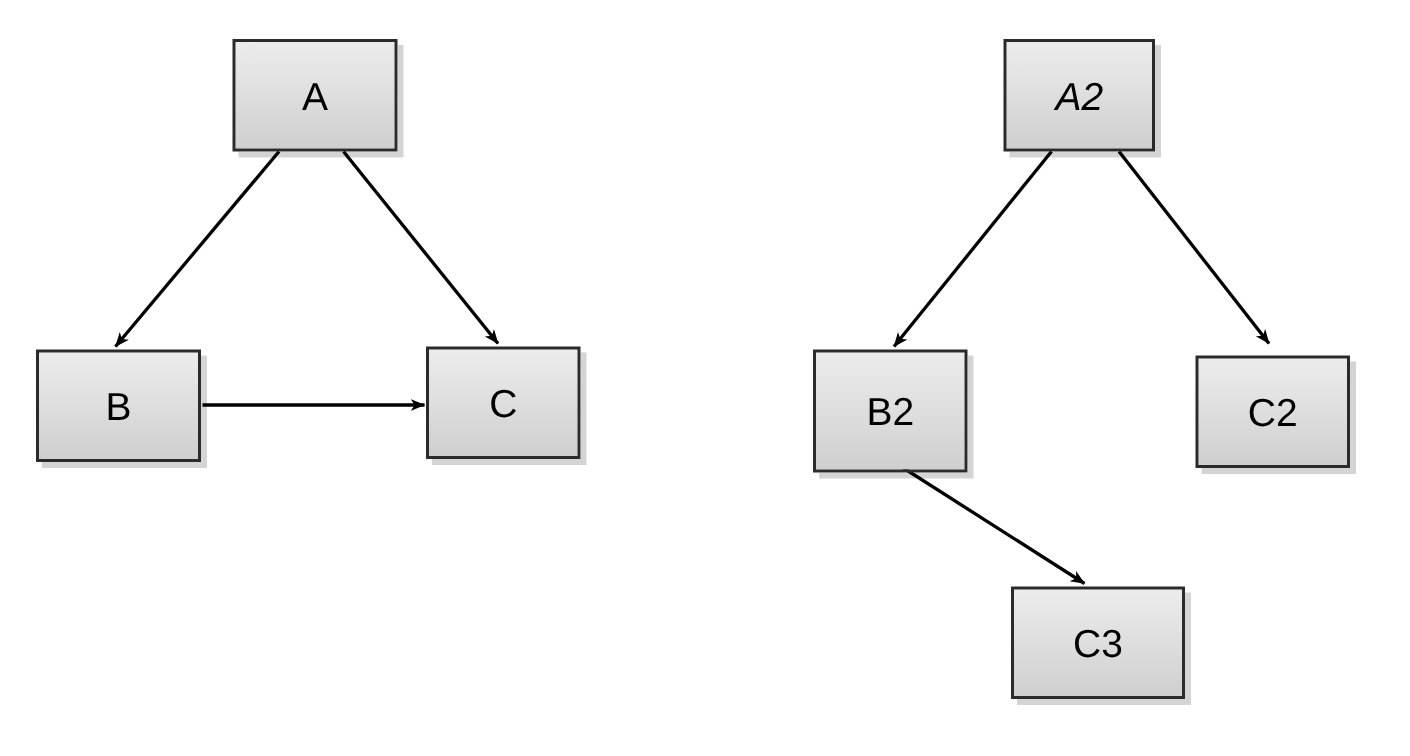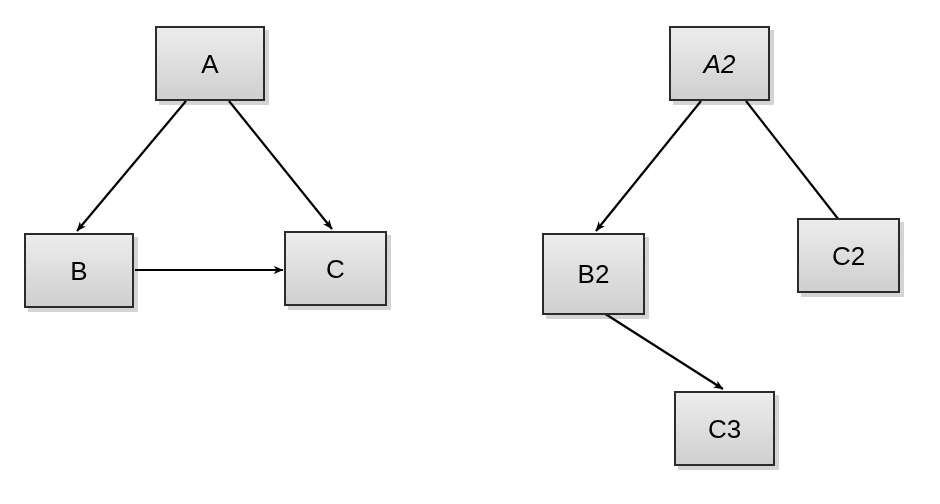--- a/index.html
+++ b/index.html
@@ -73,21 +73,21 @@
       </div>
       <div class="node" style="left: 284px; top: 231px; width: 103px; height: 75px;">
         <span class="node-label">C</span>
       </div>
       <div class="node" style="left: 669px; top: 26px; width: 101px; height: 75px; font-style: italic;">
         <span class="node-label">A2</span>
       </div>
       <div class="node" style="left: 542px; top: 233px; width: 103px; height: 82px;">
         <span class="node-label">B2</span>
       </div>
-      <div class="node" style="left: 797px; top: 218px; width: 103px; height: 75px;">
+      <div class="node" style="left: 797px; top: 237px; width: 103px; height: 75px;">
         <span class="node-label">C2</span>
       </div>
-      <div class="node" style="left: 674px; top: 391px; width: 101px; height: 75px;">
+      <div class="node" style="left: 674px; top: 391px; width: 116px; height: 75px;">
         <span class="node-label">C3</span>
       </div>
     </div>
 
 </div>
 
 </body></html>

